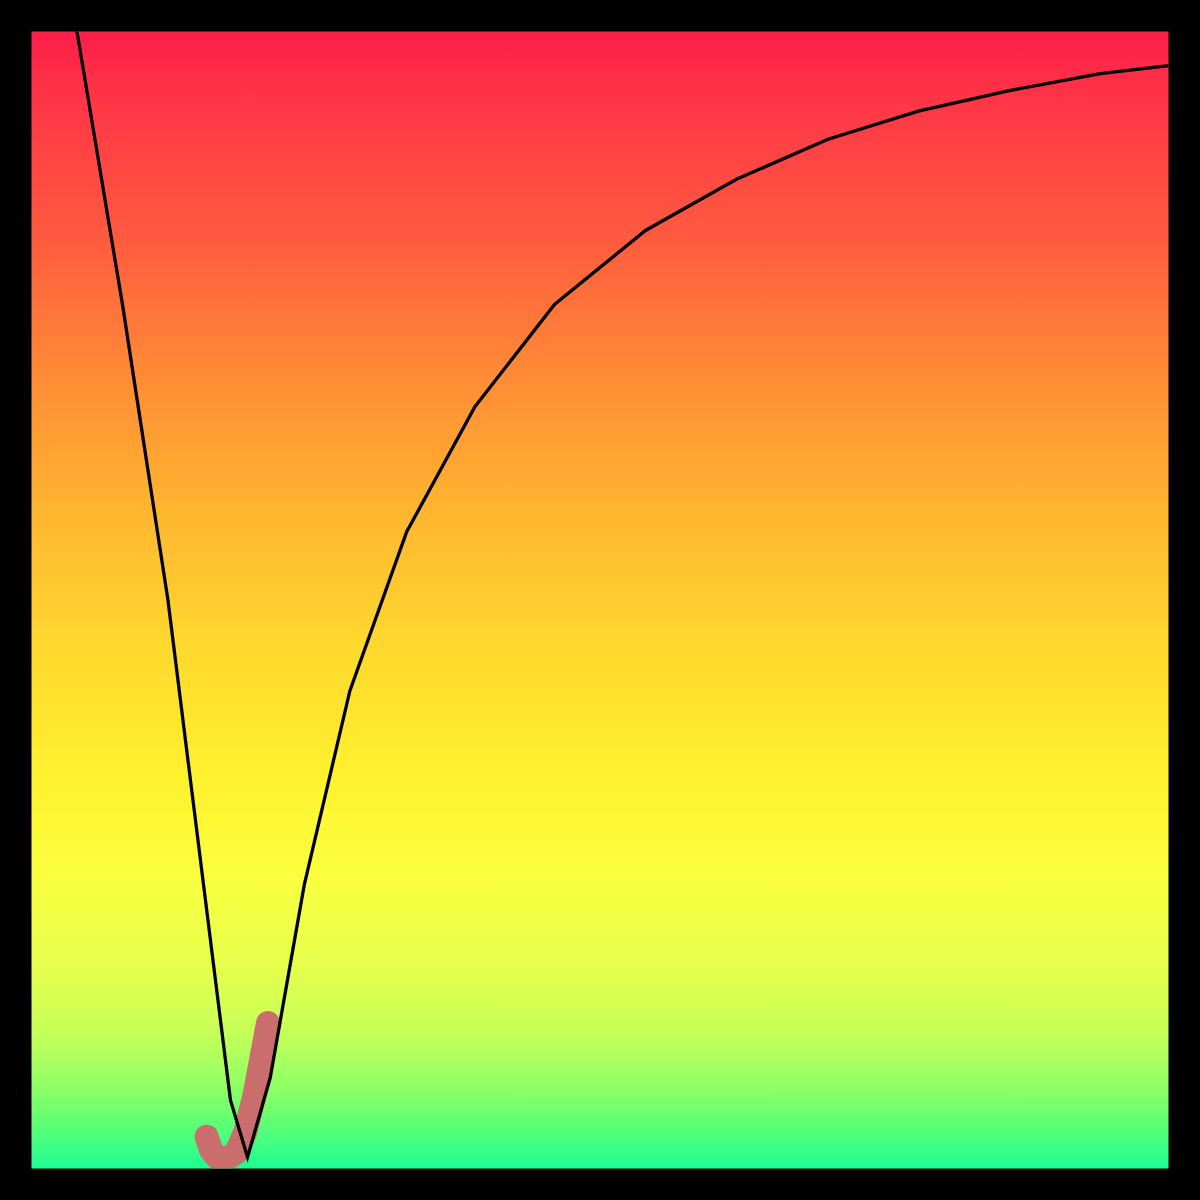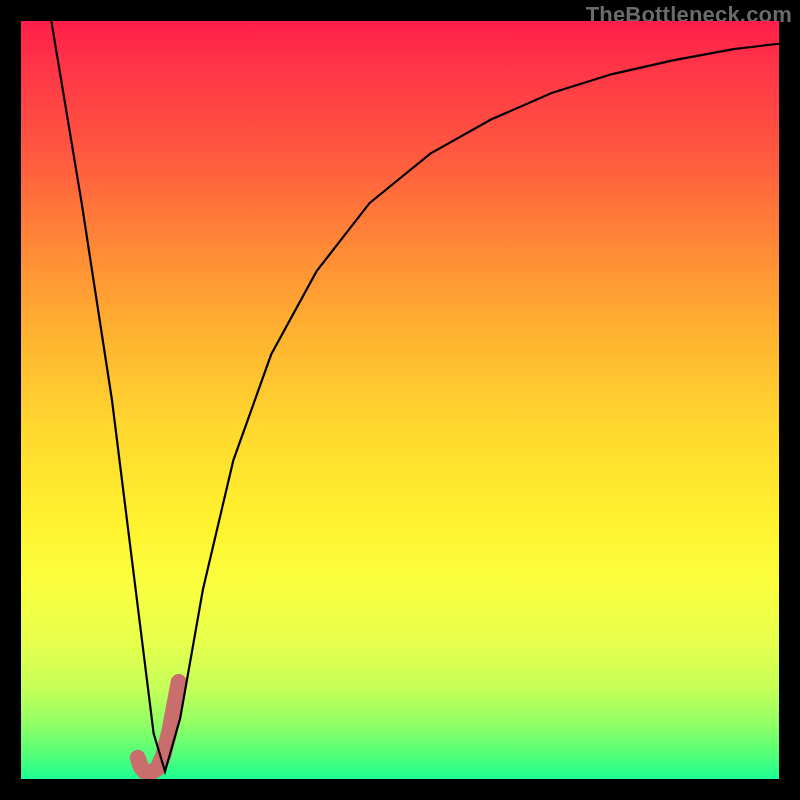--- a/index.html
+++ b/index.html
@@ -48,20 +48,19 @@
     left: 0;
     top: 0;
     width: 758px;
     height: 758px;
   }
 </style>
 </head>
 <body>
 
 <div class="frame">
-  <div class="watermark">TheBottleneck.com</div>
   <div class="plot">
     <svg class="curve-svg" viewBox="0 0 758 758" preserveAspectRatio="none">
       <path fill="none" stroke="#c96d6d" stroke-width="16" stroke-linecap="round" stroke-linejoin="round" d="M116.73 736.78 L119.76 745.87 L124.31 751.18 L130.38 751.18 L136.44 747.39 L142.50 733.74 L148.57 709.49 L157.66 660.98"></path>
       <path fill="none" stroke="#000" stroke-width="2.2" stroke-linecap="round" d="M30.32 0.00 L60.64 181.92 L90.96 379.00 L106.12 500.28 L121.28 621.56 L132.65 712.52 L144.02 750.42 L159.18 697.36 L181.92 568.50 L212.24 439.64 L250.14 333.52 L295.62 250.14 L348.68 181.92 L409.32 132.65 L469.96 98.54 L530.60 72.01 L591.24 53.06 L651.88 39.42 L712.52 28.05 L758.00 22.74"></path>
     </svg>
   </div>
 </div>
 
 </body></html>

